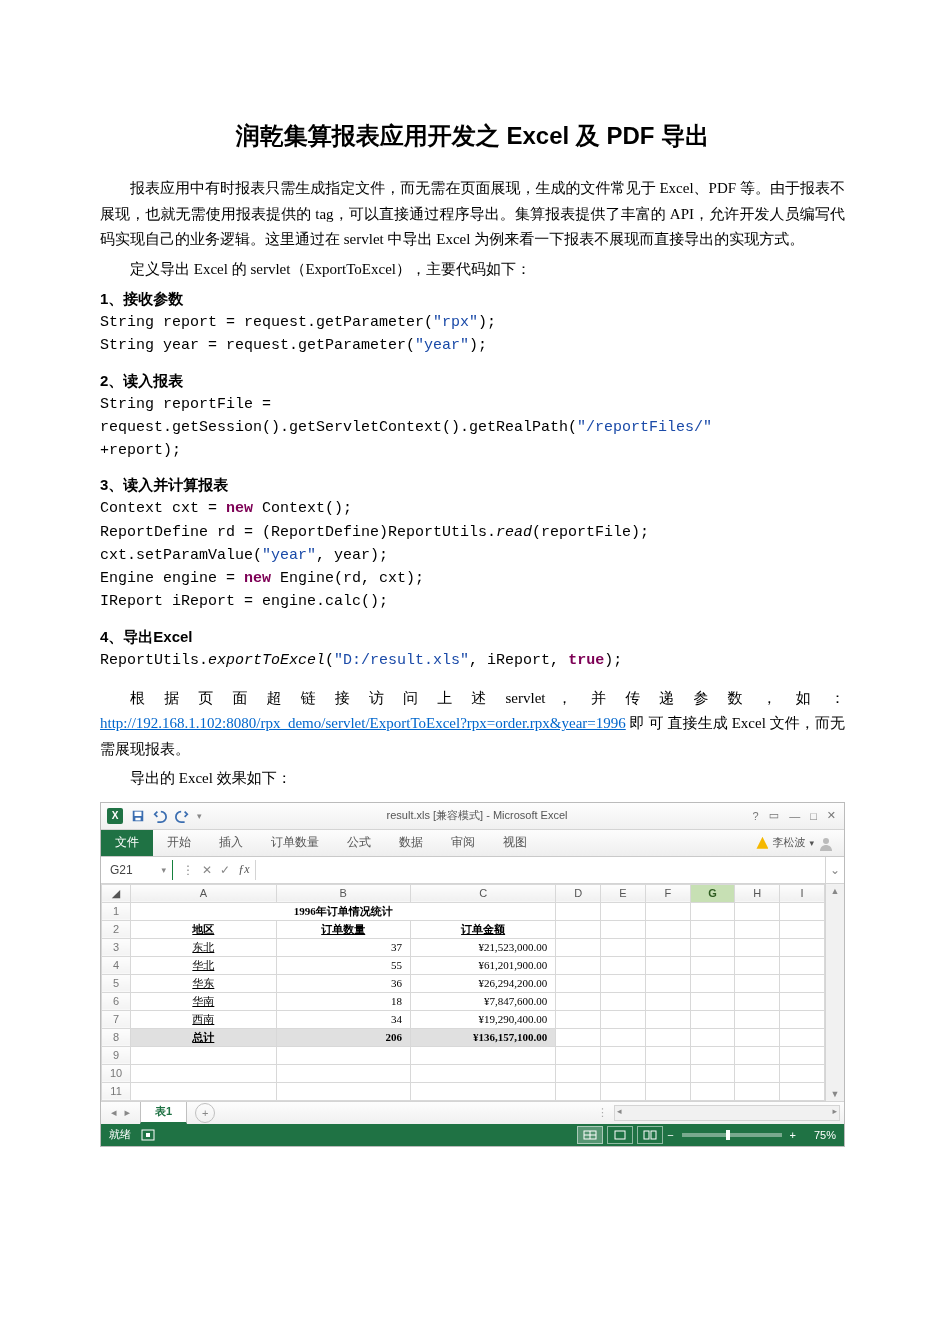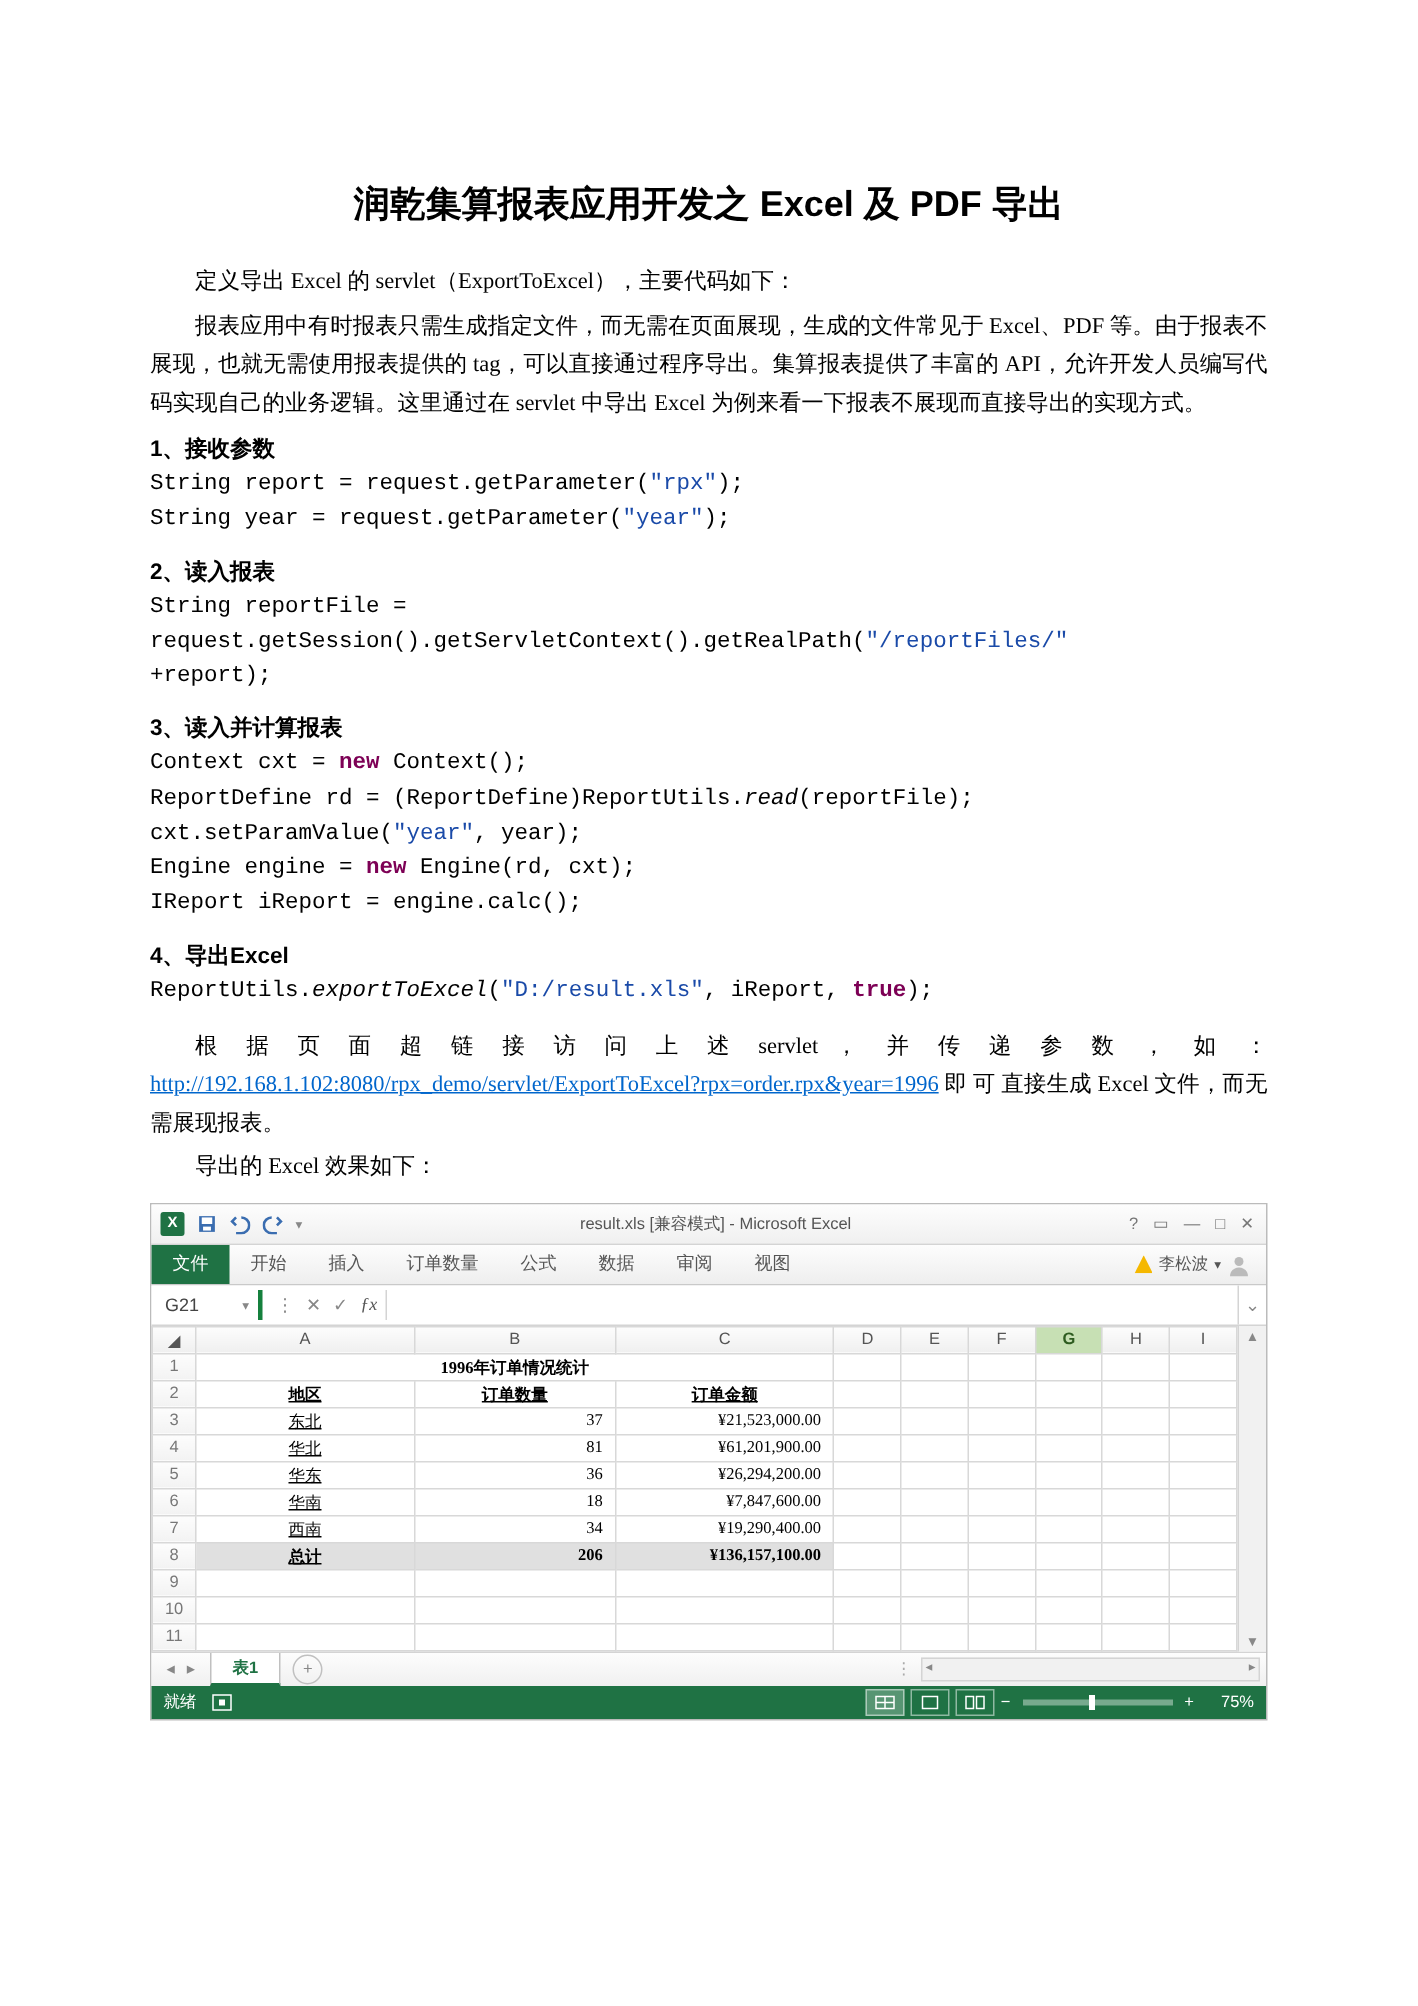--- a/index.html
+++ b/index.html
@@ -82,21 +82,21 @@
   .warn-ico { width: 12px; height: 12px; background: #f5b800; clip-path: polygon(50% 0,100% 100%,0 100%); display: inline-block; }
 
   .ex-formula-row {
     display: flex;
     align-items: stretch;
     height: 26px;
     border-bottom: 1px solid #d4d4d4;
     background: #fff;
     font-size: 12px;
   }
-  .ex-namebox { width: 56px; padding: 0 6px; display: flex; align-items: center; border-right: 3px solid #15803d; margin: 3px; }
+  .ex-namebox { width: 56px; padding: 0 6px; display: flex; align-items: center; border-right: 1px solid #15803d; margin: 3px; }
   .ex-namebox .dd { margin-left: auto; font-size: 9px; color: #888; }
   .ex-fx-btns { display: flex; align-items: center; gap: 8px; padding: 0 6px; color: #888; border-right: 1px solid #d4d4d4; margin: 3px 0; }
   .ex-fx-btns .fx { font-style: italic; font-family: "Times New Roman", serif; color: #555; }
   .ex-formula { flex: 1; }
   .ex-expand { width: 18px; display: flex; align-items: center; justify-content: center; color: #888; border-left: 1px solid #d4d4d4; }
 
   .ex-grid { display: flex; font-size: 11px; }
   .ex-grid table { border-collapse: collapse; flex: 1; }
   .ex-grid th, .ex-grid td { border: 1px solid #d8d8d8; box-sizing: border-box; }
   .ex-col-head th { background: linear-gradient(#fdfdfd,#f0f0f0); font-weight: normal; text-align: center; color: #555; height: 18px; }
@@ -143,22 +143,22 @@
   .ex-status .slider .thumb { position: absolute; top: -3px; left: 44px; width: 4px; height: 10px; background: #fff; }
   .ex-status .zoom-pct { width: 36px; text-align: right; }
 </style>
 </head>
 <body>
 
 <div class="page">
 
   <h1>润乾集算报表应用开发之 Excel 及 PDF 导出</h1>
 
+  <p class="body-text no-indent" style="text-indent:2em">报表应用中有时报表只需生成指定文件，而无需在页面展现，生成的文件常见于 Excel、PDF 等。由于报表不展现，也就无需使用报表提供的 tag，可以直接通过程序导出。集算报表提供了丰富的 API，允许开发人员编写代码实现自己的业务逻辑。这里通过在 servlet 中导出 Excel 为例来看一下报表不展现而直接导出的实现方式。</p>
   <p class="body-text">定义导出 Excel 的 servlet（ExportToExcel），主要代码如下：</p>
-  <p class="body-text no-indent" style="text-indent:2em">报表应用中有时报表只需生成指定文件，而无需在页面展现，生成的文件常见于 Excel、PDF 等。由于报表不展现，也就无需使用报表提供的 tag，可以直接通过程序导出。集算报表提供了丰富的 API，允许开发人员编写代码实现自己的业务逻辑。这里通过在 servlet 中导出 Excel 为例来看一下报表不展现而直接导出的实现方式。</p>
 
   <div class="section-title">1、接收参数</div>
   <div class="code"><span>String report = request.getParameter(</span><span class="str">"rpx"</span><span>);</span>
 <span>String year = request.getParameter(</span><span class="str">"year"</span><span>);</span></div>
 
   <div class="section-title">2、读入报表</div>
   <div class="code"><span>String reportFile =</span>
 <span>request.getSession().getServletContext().getRealPath(</span><span class="str">"/reportFiles/"</span>
 <span>+report);</span></div>
 
@@ -294,21 +294,21 @@
           <td></td>
               <td></td>
               <td></td>
               <td></td>
               <td></td>
               <td></td>
             </tr>
         <tr>
               <td class="ex-row-head">4</td>
           <td class="data-cell center">华北</td>
-          <td class="data-cell num">81</td>
+          <td class="data-cell num">55</td>
           <td class="data-cell num">¥61,201,900.00</td>
           <td></td>
               <td></td>
               <td></td>
               <td></td>
               <td></td>
               <td></td>
             </tr>
         <tr>
               <td class="ex-row-head">5</td>

